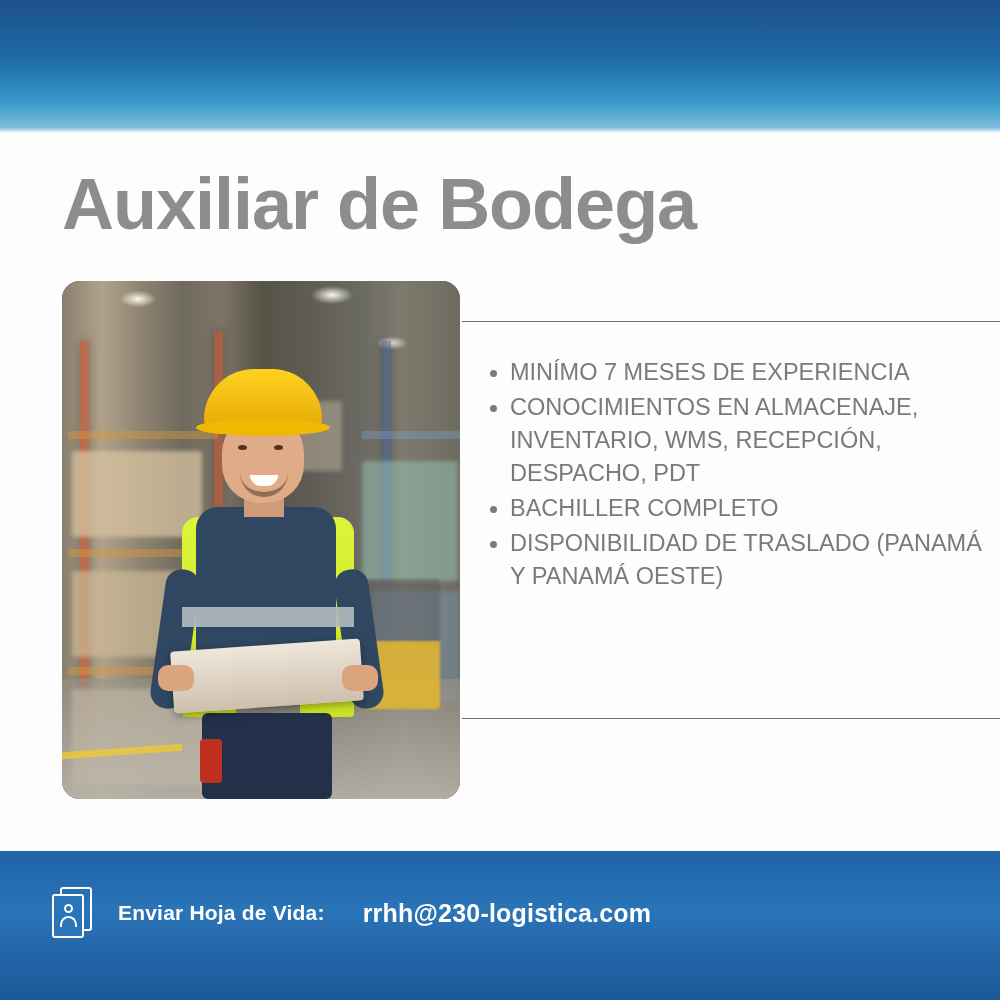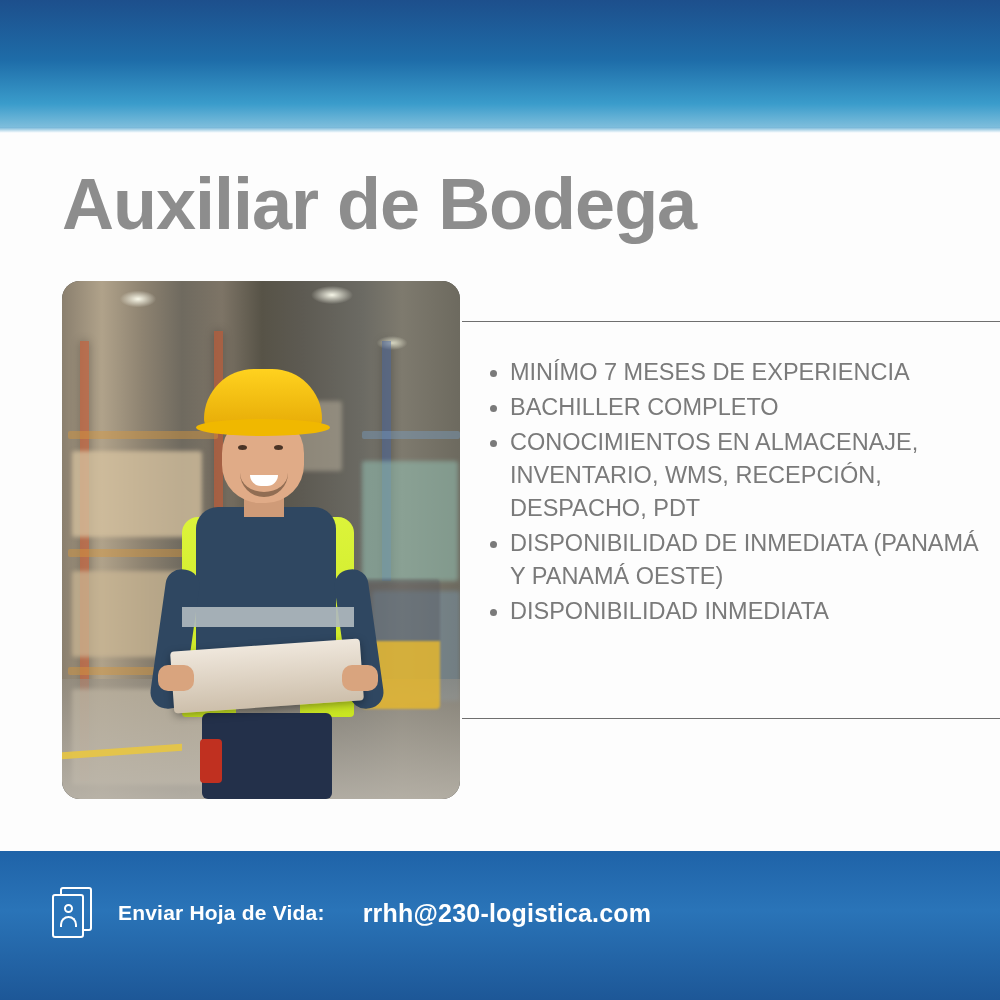--- a/index.html
+++ b/index.html
@@ -324,24 +324,23 @@
           <div class="box-carry"></div>
           <div class="hand-l"></div>
           <div class="hand-r"></div>
         </div>
       </div>
     </div>
 
     <div class="req-panel">
       <ul class="req-list">
         <li>MINÍMO 7 MESES DE EXPERIENCIA</li>
+        <li>CONOCIMIENTOS EN ALMACENAJE, INVENTARIO, WMS, RECEPCIÓN, DESPACHO, PDT</li>
         <li>BACHILLER COMPLETO</li>
-        <li>CONOCIMIENTOS EN ALMACENAJE, INVENTARIO, WMS, RECEPCIÓN, DESPACHO, PDT</li>
-        <li>DISPONIBILIDAD DE INMEDIATA (PANAMÁ Y PANAMÁ OESTE)</li>
-        <li>DISPONIBILIDAD INMEDIATA</li>
+        <li>DISPONIBILIDAD DE TRASLADO (PANAMÁ Y PANAMÁ OESTE)</li>
       </ul>
     </div>
 
   </div>
 
   <div class="footer">
     <div class="footer-inner">
       <div class="doc-icon">
         <div class="sheet-back"></div>
         <div class="sheet-front"></div>

